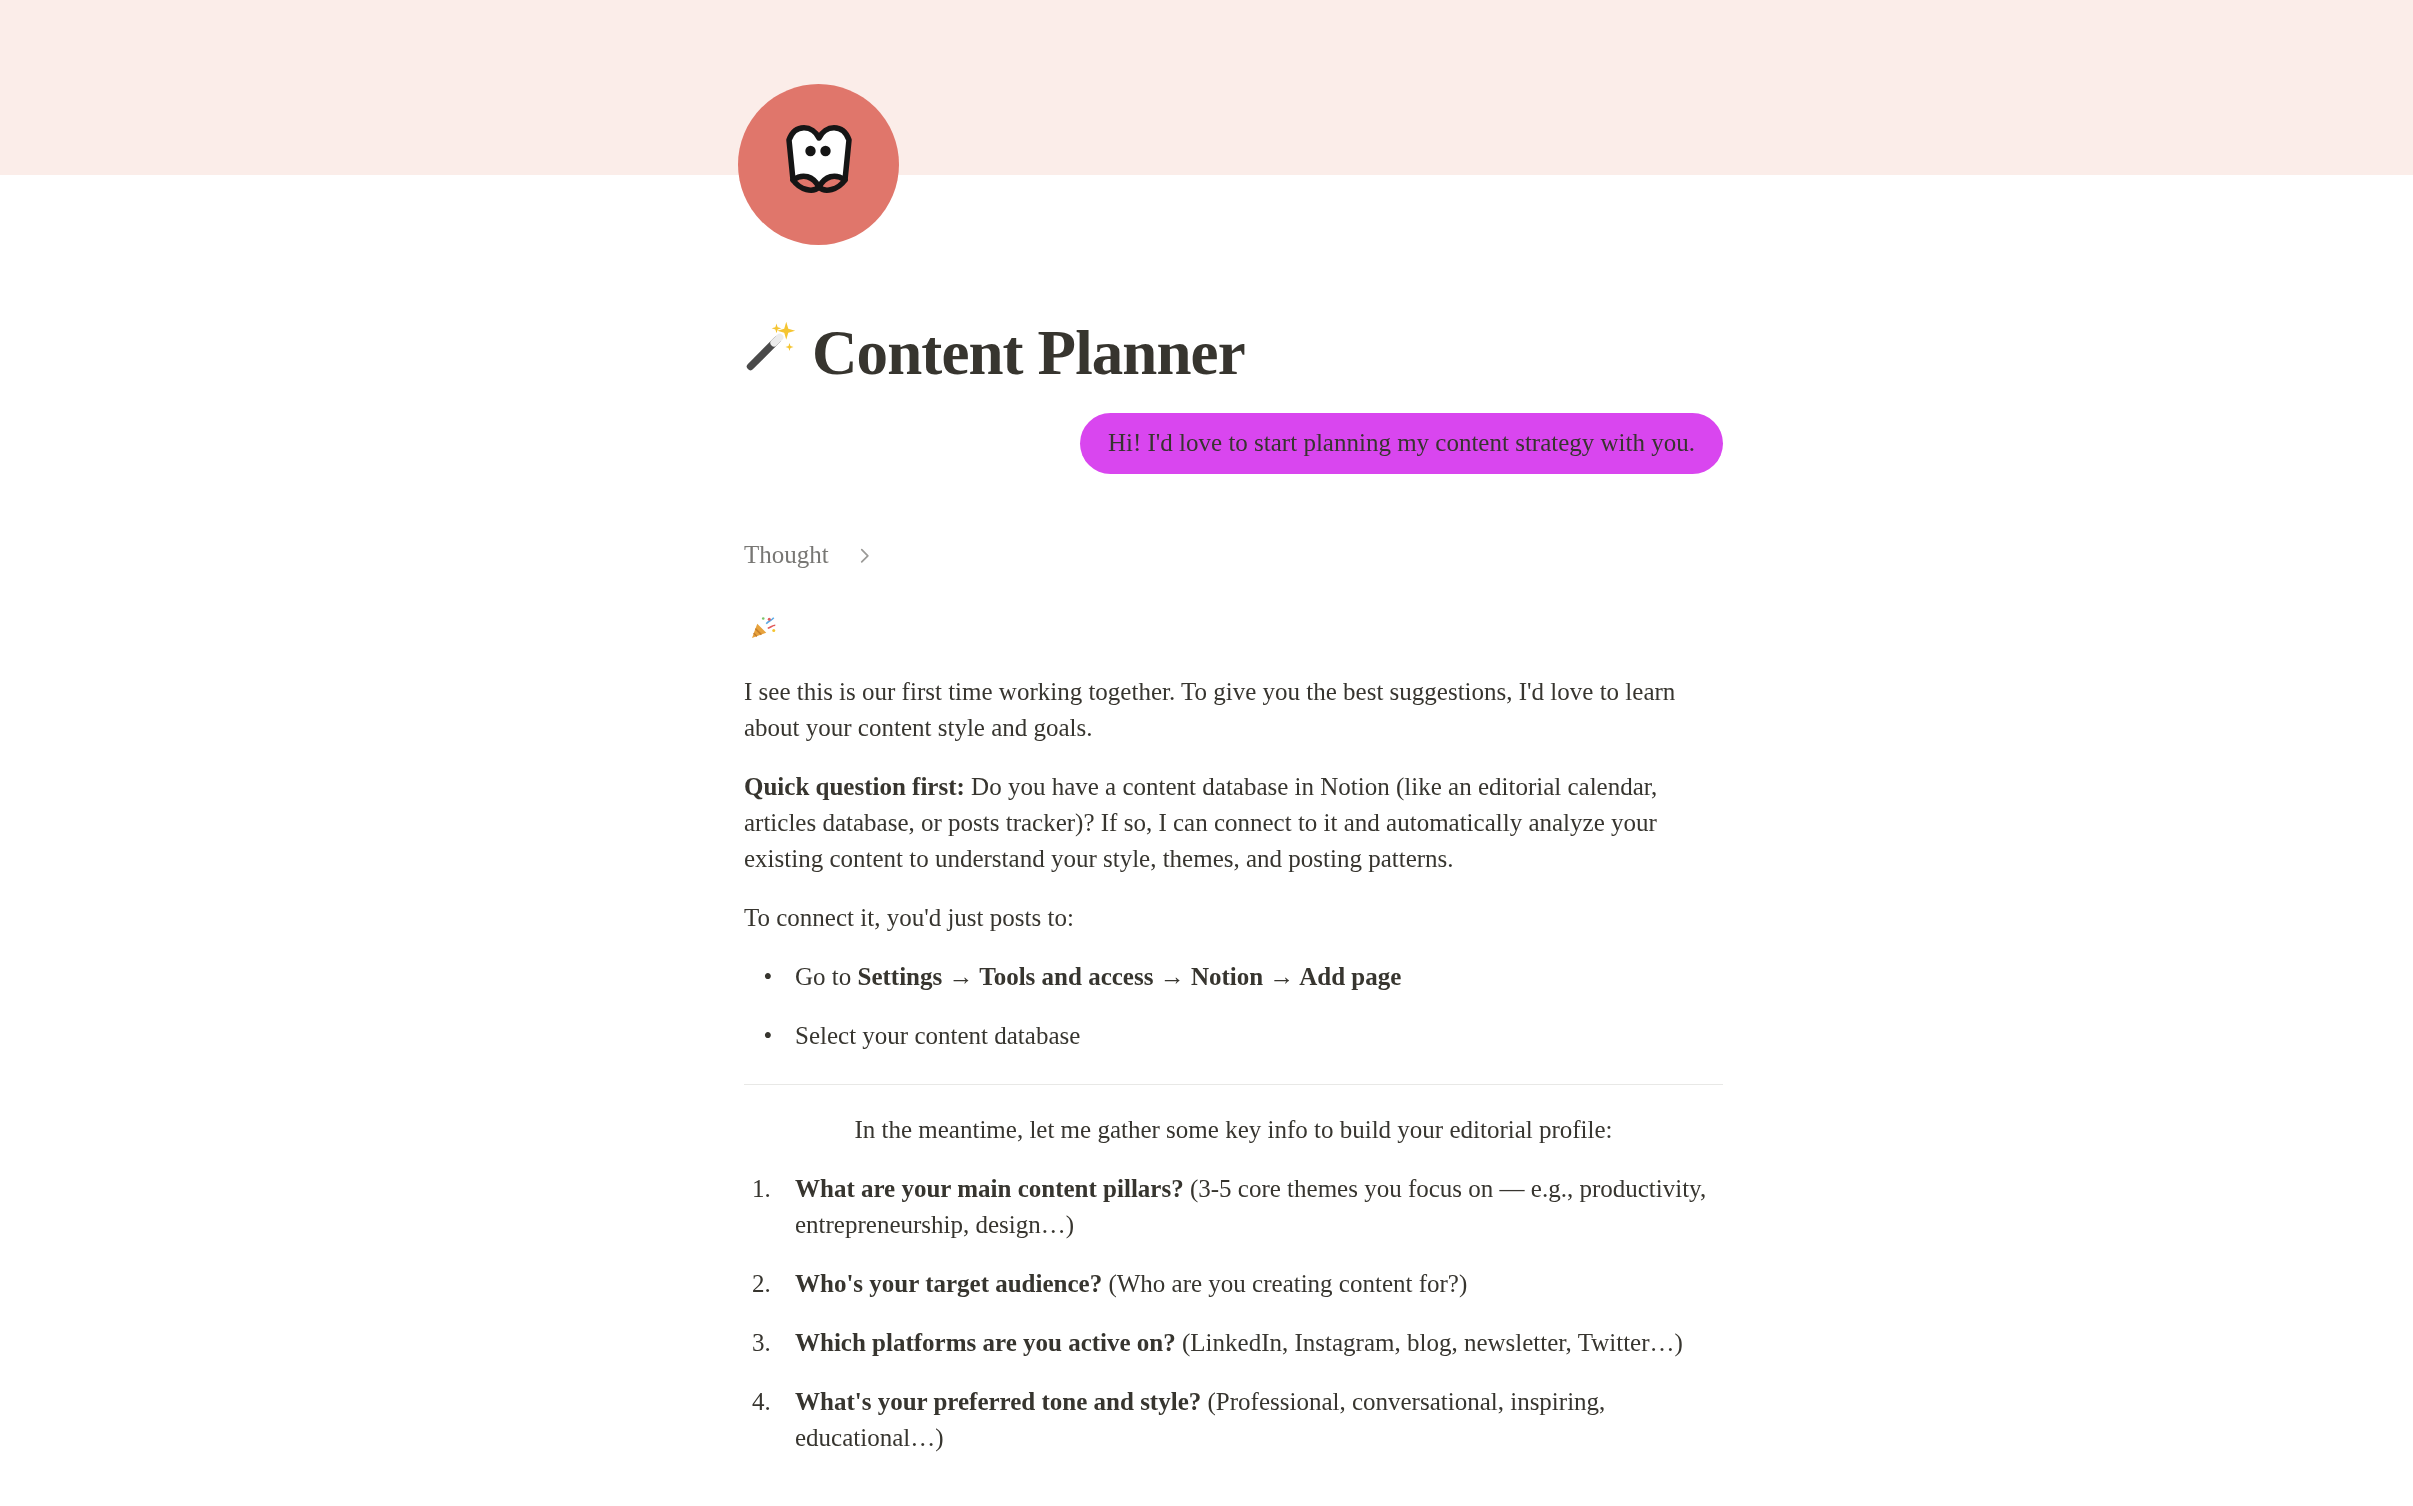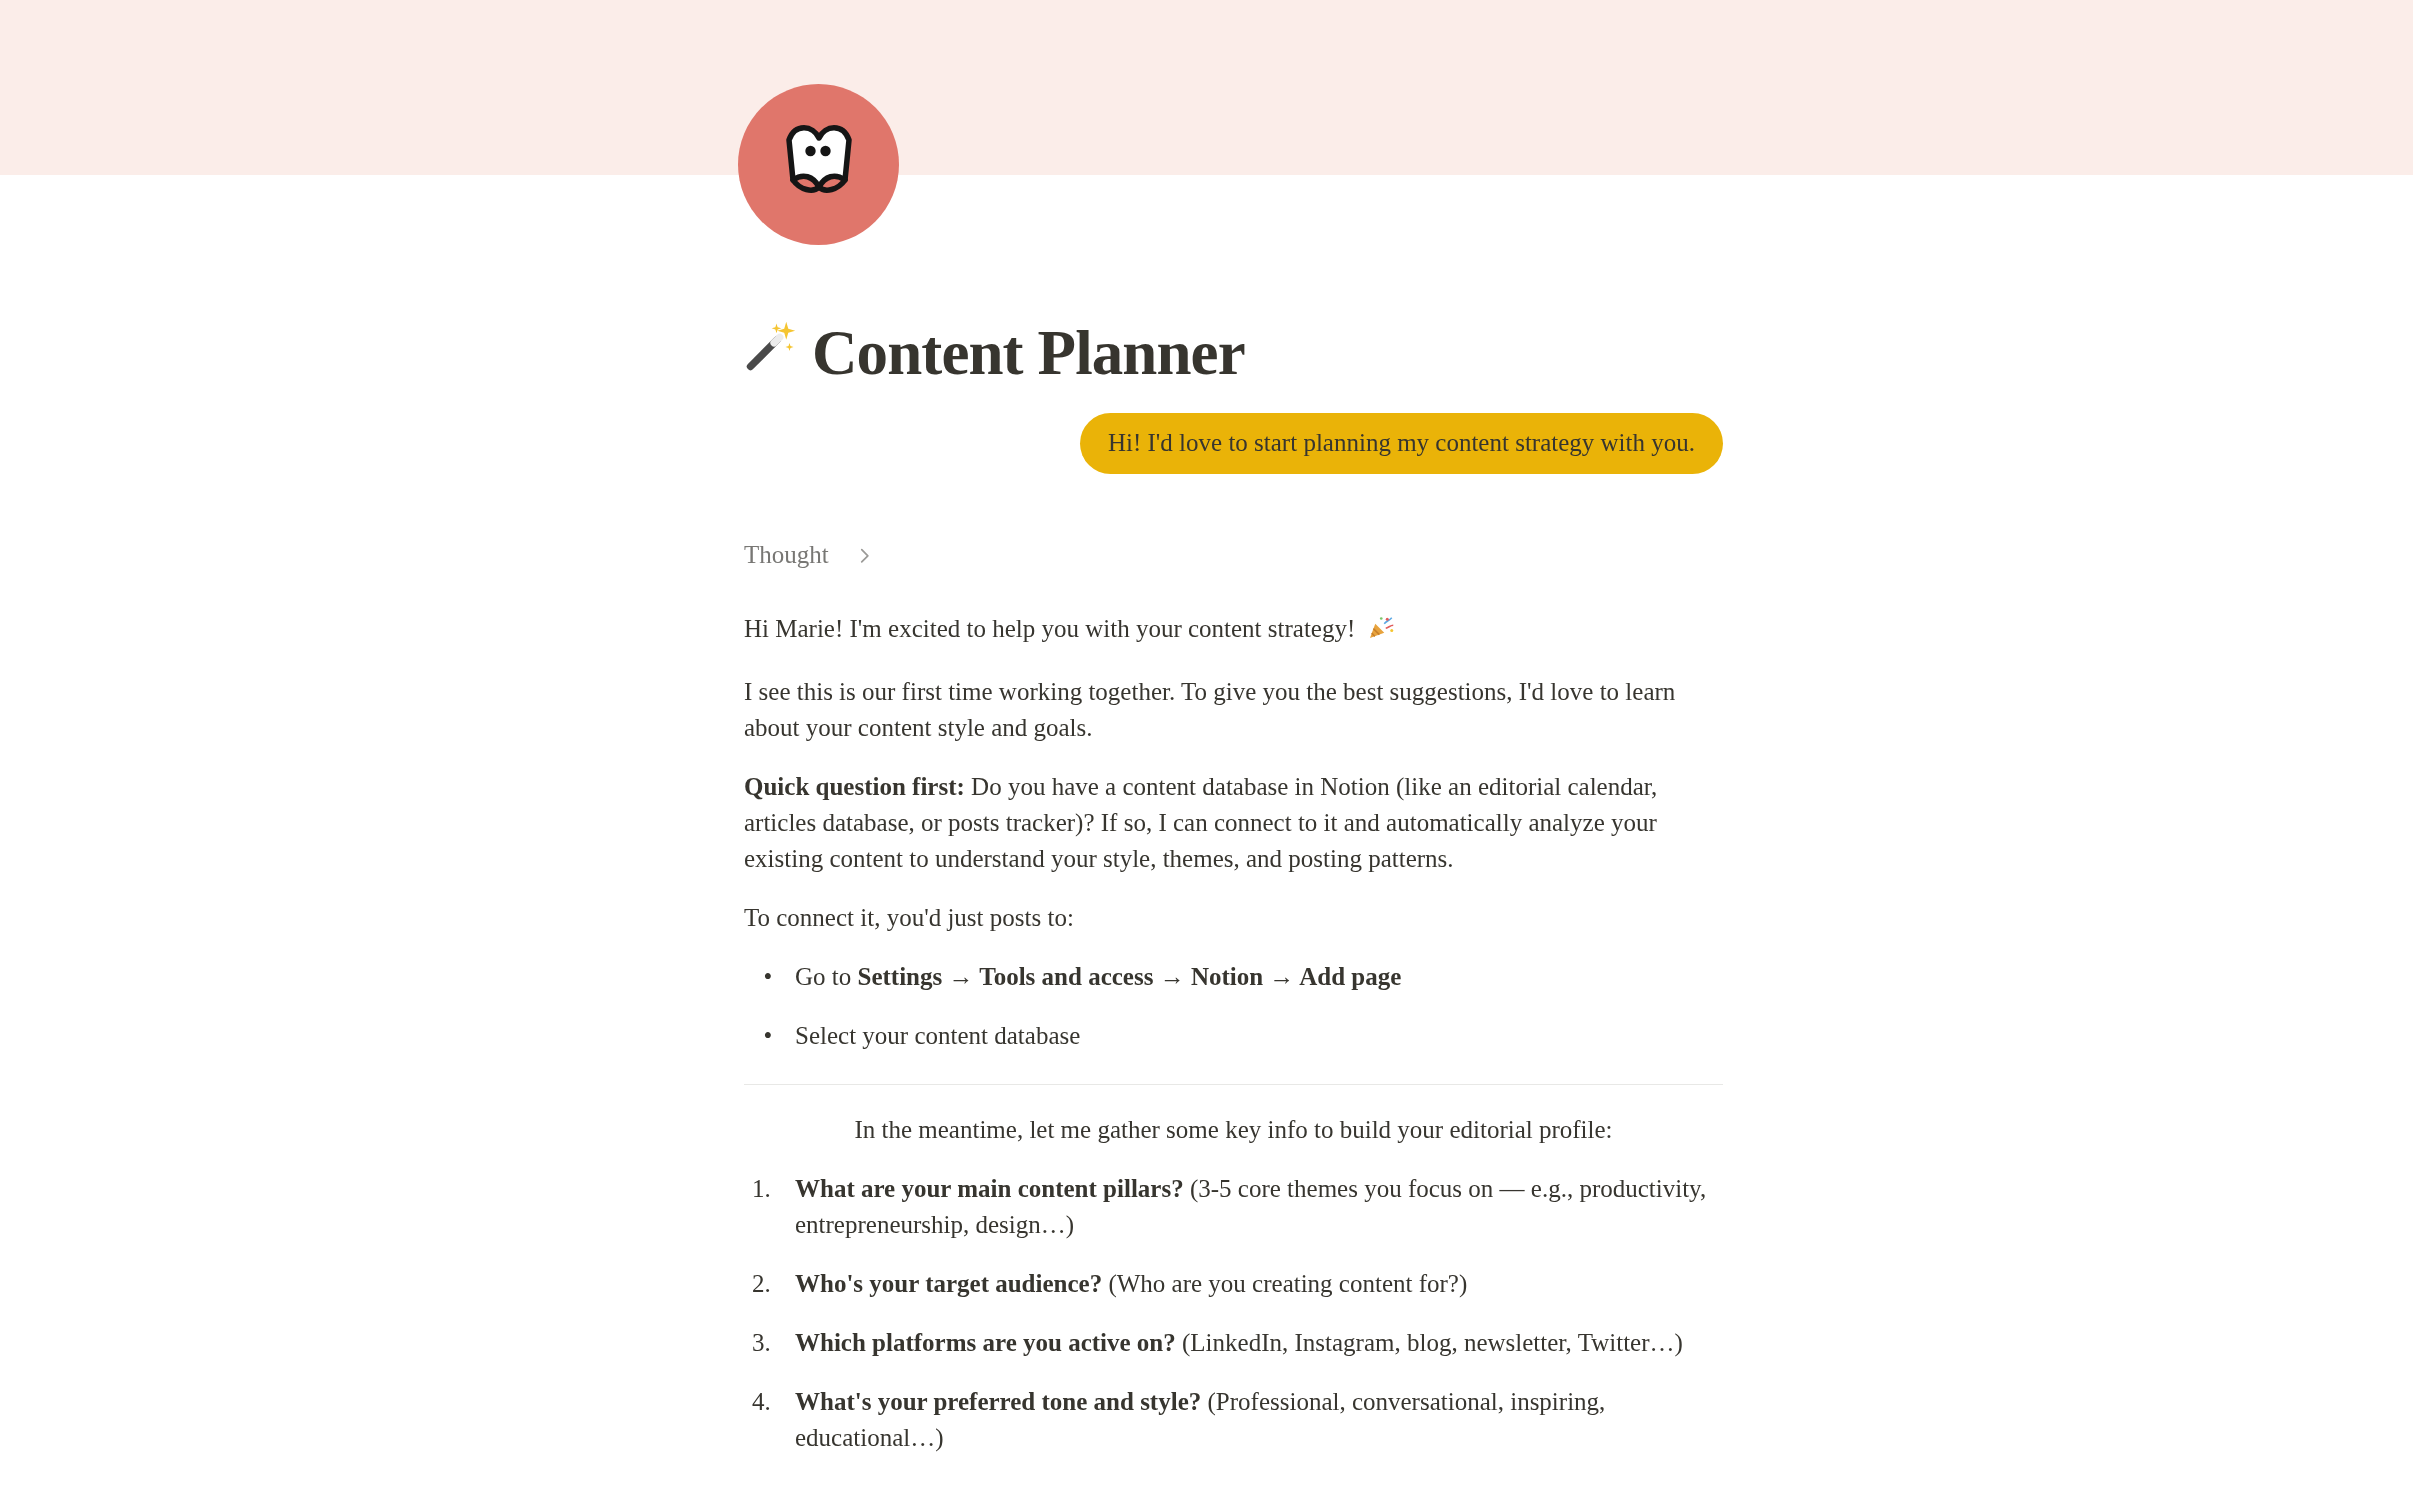--- a/index.html
+++ b/index.html
@@ -12,21 +12,21 @@
   .avatar { position:absolute; left:738px; top:84px; width:161px; height:161px;
             border-radius:50%; background:#E0766B; display:flex; align-items:center; justify-content:center; }
 
   .content { position:absolute; left:744px; top:0; width:979px; }
 
   .title-row { margin-top:314px; display:flex; align-items:center; gap:16px;
                font-size:63px; font-weight:700; line-height:79px; color:#37352F; letter-spacing:-0.9px; }
   .title-row .wand { flex:none; transform:translateY(-1.8px); }
 
   .bubble-row { display:flex; justify-content:flex-end; margin-top:19.6px; }
-  .bubble { background:#eab308; border-radius:32px; padding:12.5px 28px;
+  .bubble { background:#d946ef; border-radius:32px; padding:12.5px 28px;
             font-size:25px; line-height:36px; color:#37352F; max-width:875px; }
 
   .thought-row { margin-top:63px; display:flex; align-items:center; gap:26px;
                  font-size:25px; line-height:36px; color:#787774; cursor:pointer; width:max-content; }
 
   .body-text { font-size:25px; line-height:36px; color:#37352F; }
   .para { margin-top:23px; }
   .para.first { margin-top:38px; }
   b, strong { font-weight:700; }
 
@@ -84,21 +84,20 @@
       <span>
         <svg width="19.6" height="19.6" viewBox="0 0 16 16" style="display:block; margin-top:2.7px;">
           <path d="M5.5 3 L10.5 8 L5.5 13" stroke="#9B9A97" stroke-width="1.4" fill="none" stroke-linecap="round" stroke-linejoin="round"></path>
         </svg>
       </span>
     </div>
 
     <div class="body-text">
 
       <div class="para first">
-        <span>Hi Marie! I'm excited to help you with your content strategy!</span>
         <span style="display:inline-block; vertical-align:-4.5px; margin-left:5.4px;">
           <svg width="27" height="27" viewBox="0 0 36 36">
             <path d="M4 32 L11 13 L23 25 Z" fill="#E8A33D"></path>
             <path d="M8.5 19.5 L16.5 27.5 M6.2 25.5 L10.5 29.8" stroke="#C77F2A" stroke-width="2" fill="none"></path>
             <path d="M23 13 C26 9 30 9 33 5" stroke="#5BA8E5" stroke-width="2" fill="none"></path>
             <path d="M25 19 C29 18 31 15 35 15" stroke="#E05B5B" stroke-width="2" fill="none"></path>
             <circle cx="27" cy="7" r="2" fill="#E05B5B"></circle>
             <circle cx="33" cy="22" r="2" fill="#F5C531"></circle>
             <circle cx="19" cy="6" r="1.8" fill="#7BC66B"></circle>
           </svg>

